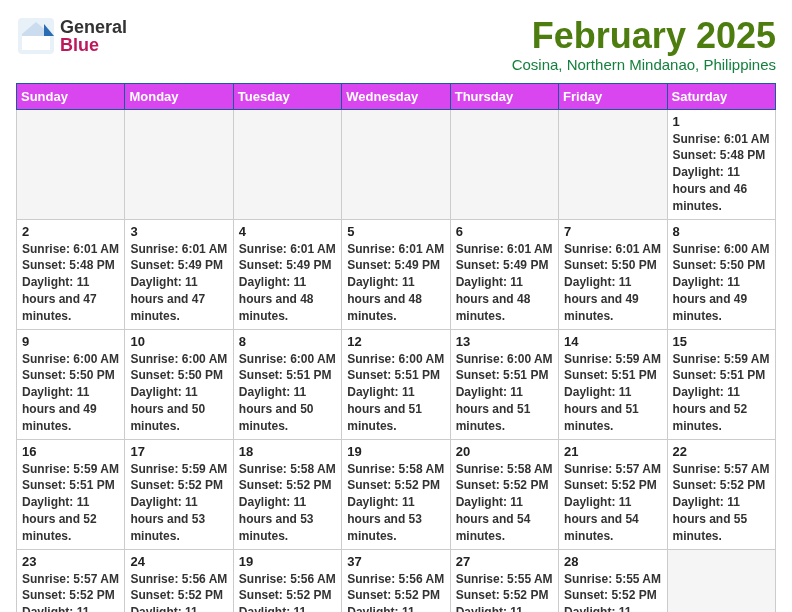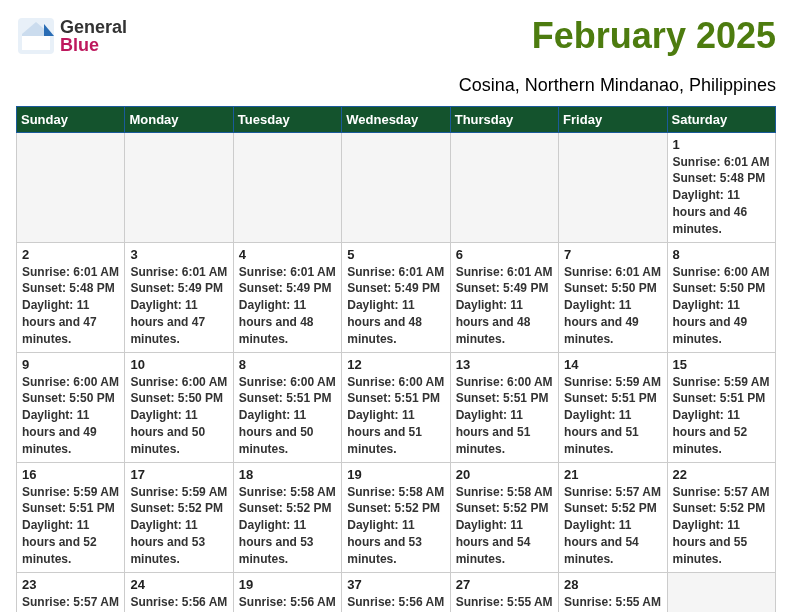--- a/index.html
+++ b/index.html
@@ -20,31 +20,30 @@
     .title-block {
       text-align: right;
     }
     .month-title {
       font-size: 36px;
       font-weight: bold;
       color: #4d7c0f;
       line-height: 1.1;
     }
     .location-title {
-      font-size: 18px;
-      color: #000000;
-      margin-top: 19px;
+      font-size: 15px;
+      color: #15803d;
     }
     .calendar {
       width: 100%;
       border-collapse: collapse;
       border: 1px solid #ccc;
     }
     .calendar th {
-      background: #14532d;
+      background: #d946ef;
       color: #fff;
       font-size: 13px;
       font-weight: bold;
       padding: 5px 4px;
       text-align: left;
       border: 1px solid #1a5a9a;
     }
     .calendar td {
       vertical-align: top;
       border: 1px solid #ccc;

